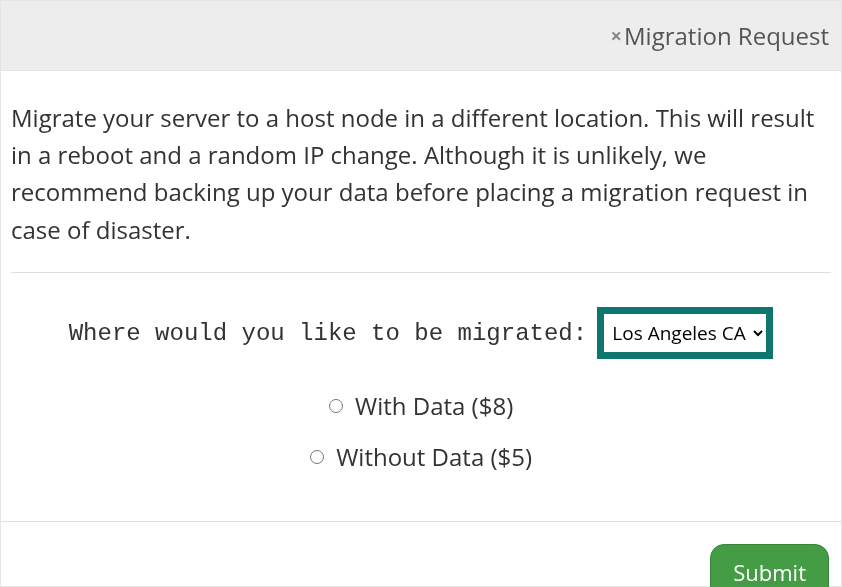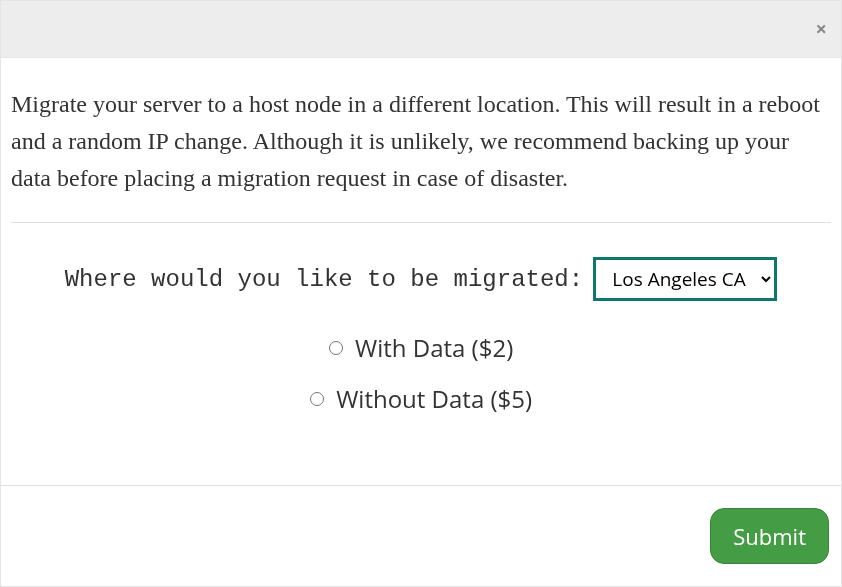--- a/index.html
+++ b/index.html
@@ -45,41 +45,40 @@
     .modal-body {
       padding: 28px 10px 30px 10px;
       flex: 1;
       color: #333333;
     }
     .description {
       font-size: 24px;
       line-height: 1.55;
       color: #333333;
       margin-bottom: 24px;
-      font-family: Liberation Serif, serif;
     }
     .divider {
       border: none;
       border-top: 1px solid #e0e0e0;
       margin: 0 0 34px 0;
     }
     .form-row {
       text-align: center;
       margin-bottom: 30px;
     }
     .prompt-label {
       font-size: 24px;
       color: #333333;
       margin-right: 6px;
       font-family: Liberation Mono, monospace;
     }
     .location-select {
       font-size: 19px;
-      padding: 5px 12px;
-      border: 3px solid #0f766e;
+      padding: 5px 4px;
+      border: 7px solid #0f766e;
       background: #ffffff;
       font-family: inherit;
       vertical-align: baseline;
     }
     .radio-row {
       text-align: center;
       font-size: 24px;
       color: #333333;
       margin-bottom: 18px;
     }
@@ -109,37 +108,38 @@
       cursor: pointer;
       font-family: inherit;
     }
   </style>
 </head>
 <body>
 
 <div class="modal">
   <div class="modal-header">
     <span class="close-icon">×</span>
+    <span class="modal-title">Migration Request</span>
   </div>
 
   <div class="modal-body">
     <p class="description">Migrate your server to a host node in a different location. This will result in a reboot and a random IP change. Although it is unlikely, we recommend backing up your data before placing a migration request in case of disaster.</p>
     <hr class="divider">
 
     <div class="form-row">
       <span class="prompt-label">Where would you like to be migrated:</span>
       <select class="location-select">
         <option>Los Angeles CA</option>
       </select>
     </div>
 
     <div class="radio-row">
       <label>
         <input type="radio" name="dataopt" style="">
-        <span>With Data ($2)</span>
+        <span>With Data ($8)</span>
       </label>
     </div>
 
     <div class="radio-row">
       <label>
         <input type="radio" name="dataopt" style="">
         <span>Without Data ($5)</span>
       </label>
     </div>
   </div>

